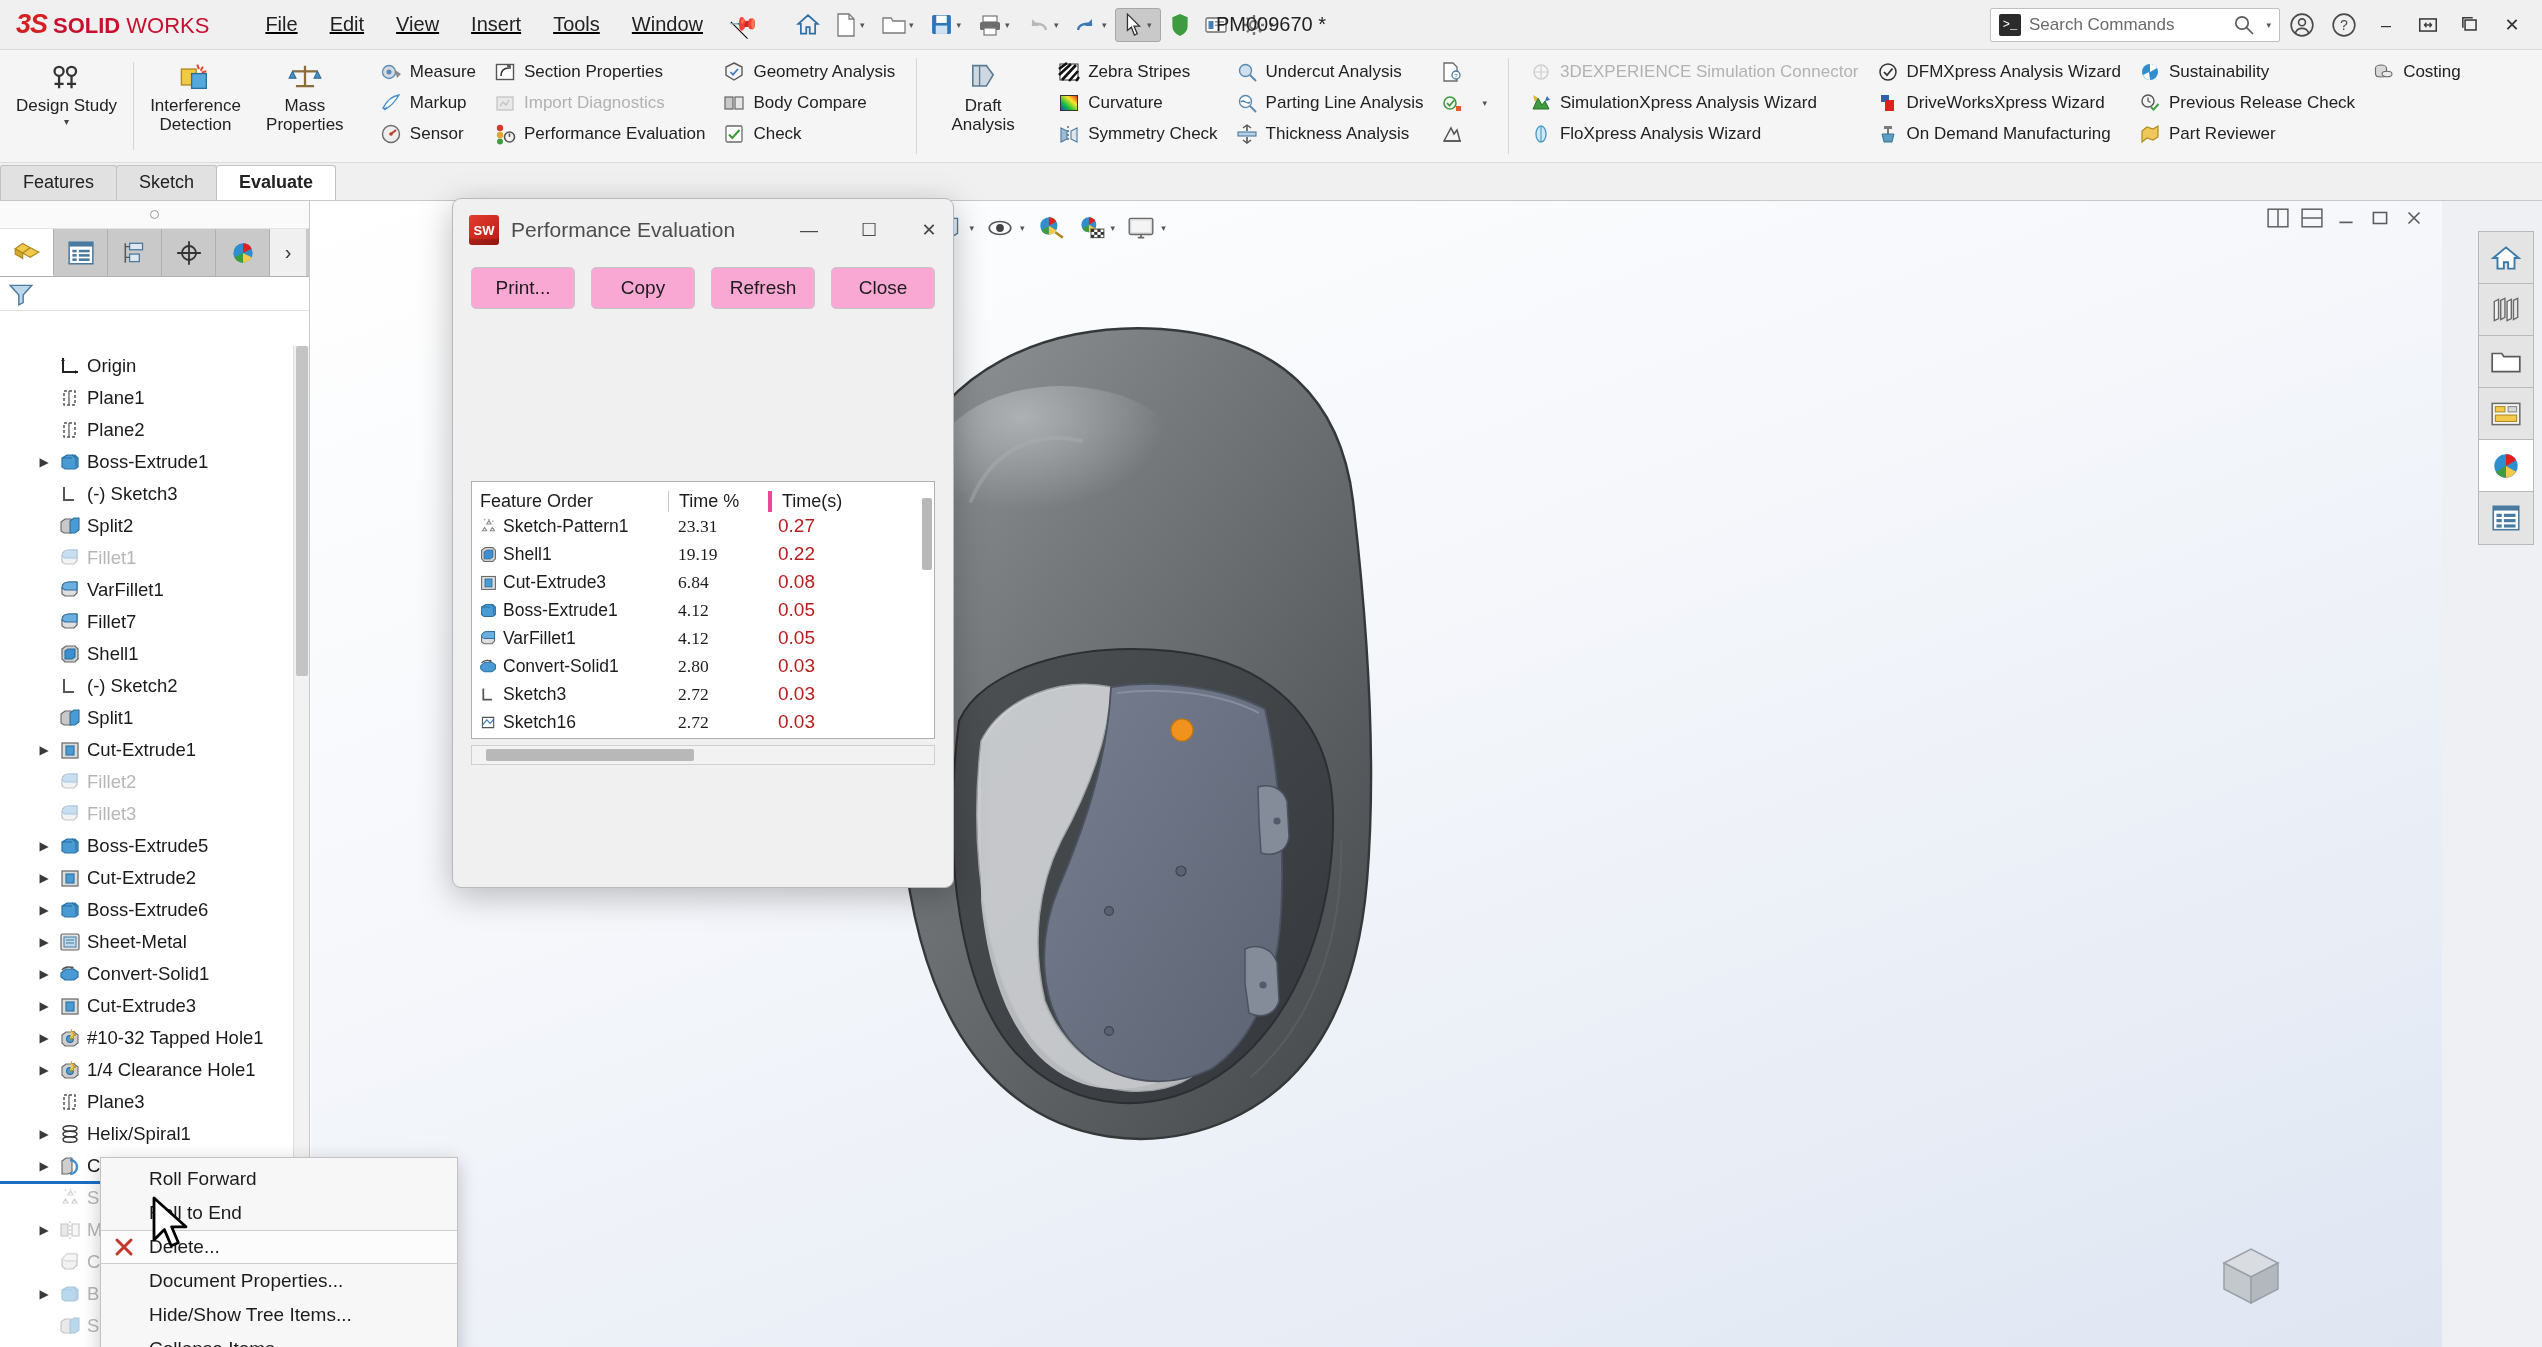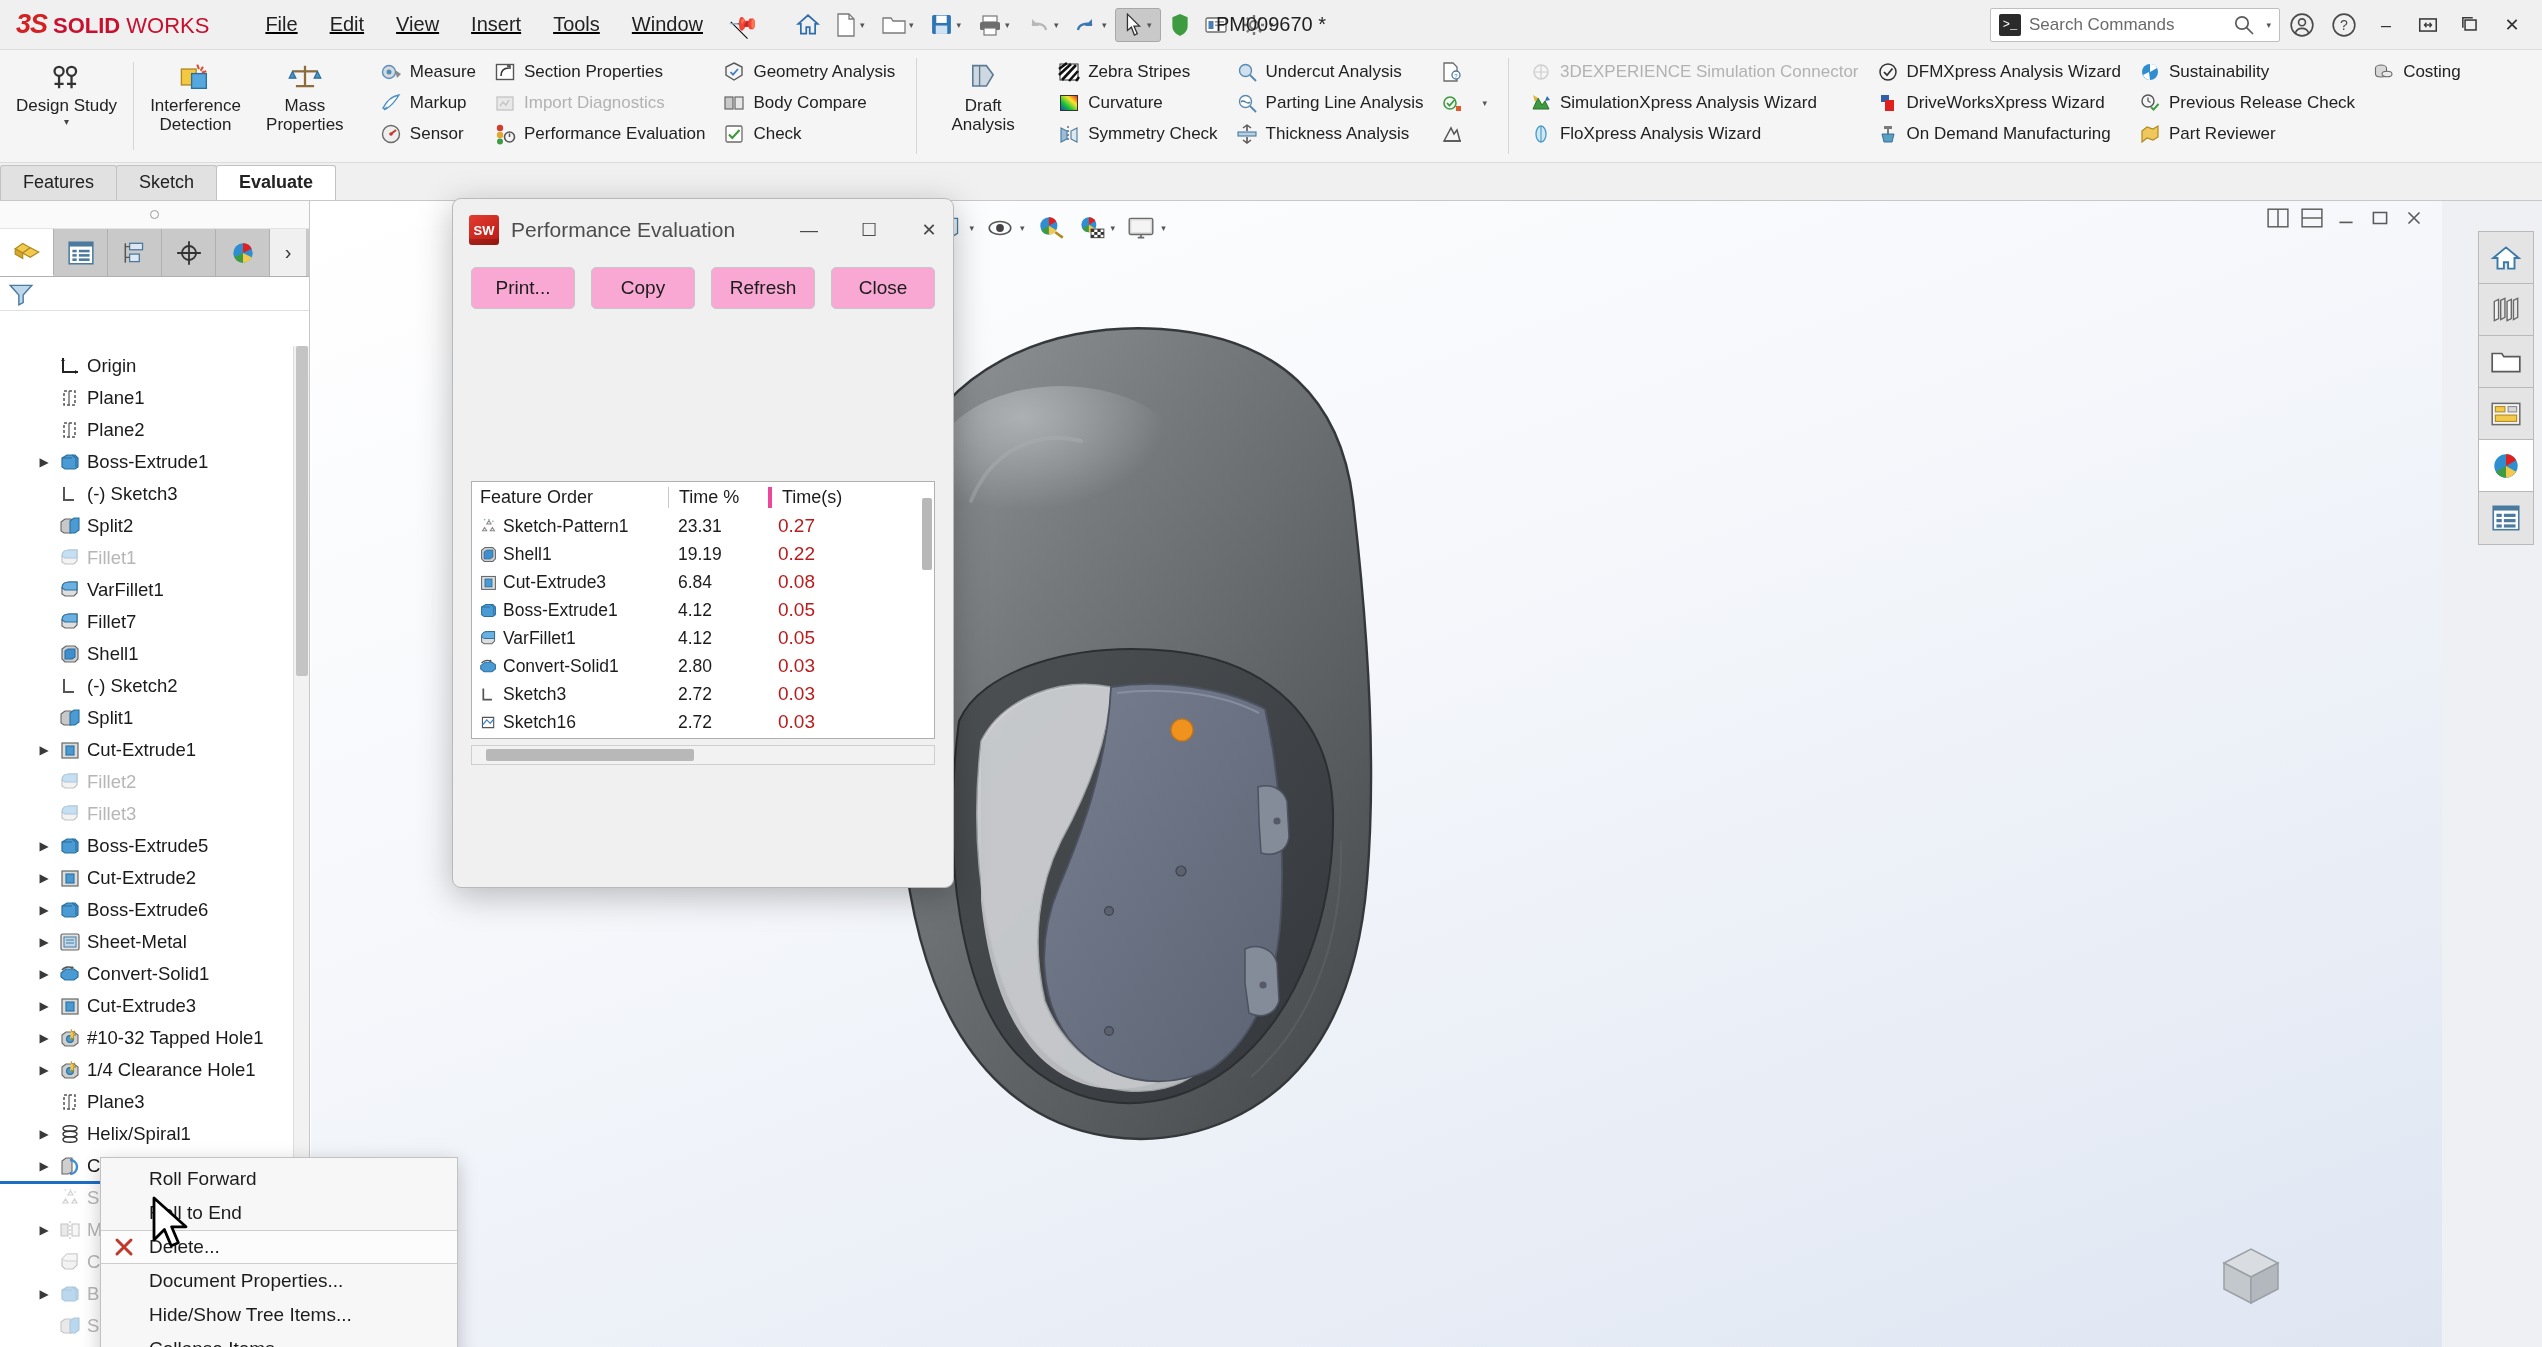--- a/index.html
+++ b/index.html
@@ -209,28 +209,28 @@
     display:flex; align-items:center; justify-content:center;
   }
 
   .dlg-summary { text-align: center; padding: 14px 10px 18px 10px; }
   .dlg-summary div { font-size: 19px; color: #1c1c1c; line-height: 1.48; }
 
   .dlg-table-wrap {
     position: absolute; left: 18px; right: 18px; top: 282px; height: 258px;
     background: #fff; border: 1px solid #b0b0b0; overflow: hidden;
   }
-  .dt-head { display: flex; height: 30px; align-items: center; background:#fff; }
+  .dt-head { display: flex; height: 30px; align-items: flex-end; background:#fff; }
   .dt-h1 { width: 196px; font-size: 18px; color:#1c1c1c; padding-left: 8px; }
   .dt-h2 { width: 100px; font-size: 18px; color:#1c1c1c; border-left: 1px solid #c9c9c9; padding-left: 10px; }
   .dt-h3 { width: 100px; font-size: 18px; color:#1c1c1c; border-left: 4px solid #ec4899; padding-left: 10px; }
   .dt-row { display: flex; height: 28px; align-items: center; }
   .dt-c1 { width: 196px; display:flex; align-items:center; gap: 5px; padding-left: 6px;
            font-size: 17.5px; color:#1c1c1c; white-space: nowrap; }
-  .dt-c2 { width: 100px; font-size: 17.5px; color:#1c1c1c; padding-left: 10px; }
+  .dt-c2 { width: 100px; font-size: 17.5px; color:#1c1c1c; padding-left: 10px; font-family: Liberation Serif, serif; }
   .dt-c3 { width: 100px; font-size: 19px; color:#b91c1c; padding-left: 10px; }
   .dt-ico { width: 20px; height: 20px; flex:none; display:flex; align-items:center; justify-content:center; }
   .dt-vscroll { position:absolute; right:0; top:0; width:14px; bottom:0; background:#fff; }
   .dt-vthumb { position:absolute; left:2px; top:16px; width:10px; height:72px; background:#b8b8b8; border-radius:2px; }
   .dlg-hscroll {
     position: absolute; left: 18px; right: 18px; top: 546px; height: 20px;
     background: #f2f2f2; border: 1px solid #cfcfcf;
   }
   .dlg-hthumb { position:absolute; left: 14px; top: 3px; width: 208px; height: 12px;
                 background: #b8b8b8; border-radius: 2px; }

